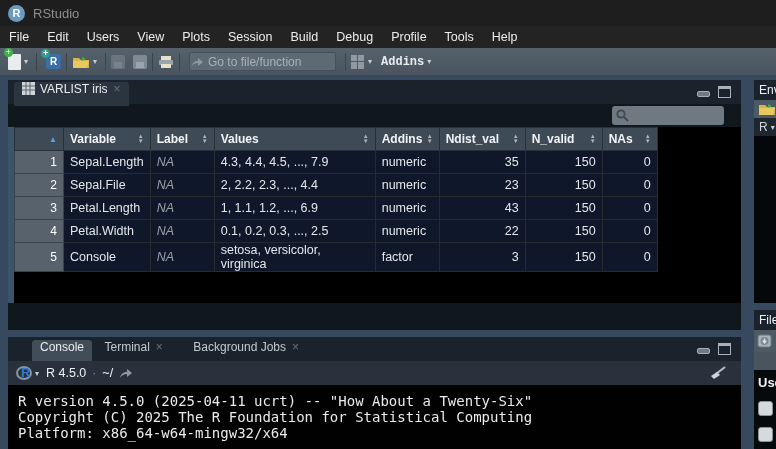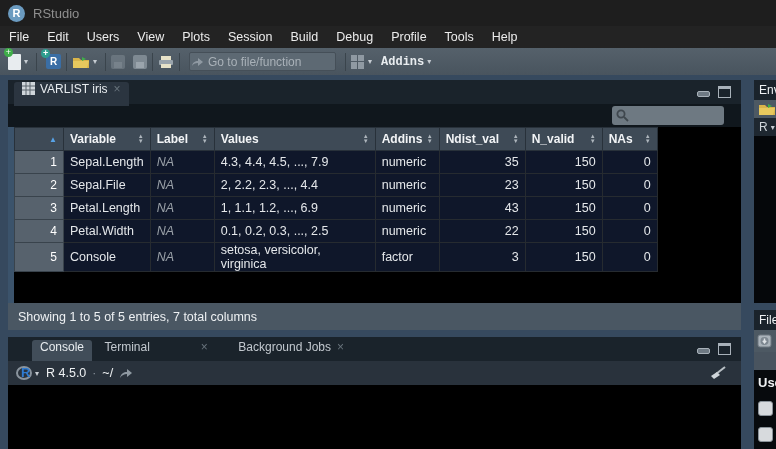--- a/index.html
+++ b/index.html
@@ -313,31 +313,28 @@
             <td>setosa, versicolor, virginica</td>
             <td>factor</td>
             <td class="num">3</td>
             <td class="num">150</td>
             <td class="num">0</td>
           </tr>
         </tbody>
       </table>
     </div>
 
-    <div id="viewer-status" class="abs">
-      <span style="margin-left:10px">Showing 1 to 5 of 5 entries, 7 total columns</span>
-    </div>
   </div>
 
   <div id="console" class="abs">
     <div id="console-tabstrip" class="abs tabstrip">
       <div class="ptab" style="margin-left:24px; margin-top:2px; background:#414d59;">
         <span>Console</span>
       </div>
-      <div class="ptab" style="margin-top:0; color:#c3c9cf;gap:45px;">
+      <div class="ptab" style="margin-top:0; color:#c3c9cf;">
         <span>Terminal</span>
         <span class="x">×</span>
       </div>
       <div class="ptab" style="margin-left:10px; margin-top:2px; color:#c3c9cf;">
         <span>Background Jobs</span>
         <span class="x">×</span>
       </div>
       <div class="winbtns">
         <span class="btn-min"></span>
         <span class="btn-max"></span>
@@ -354,20 +351,23 @@
       <span style="color:#eef1f3; font-size:12.5px;">~/</span>
       <svg width="15" height="12" viewBox="0 0 15 12" style="margin-left:5px">
           <path d="M2 11 C3 5 8 5 9 5 L9 2 L14 6 L9 10 L9 7 C6 7 4 8 2 11z" fill="#8f99a2"></path>
         </svg>
       <svg width="18" height="14" viewBox="0 0 18 14" style="margin-left:auto; margin-right:14px">
         <line x1="16" y1="1" x2="7" y2="8" stroke="#b9c0c5" stroke-width="2"></line>
         <path d="M8 6 L11 9 L5 13 L2 10z" fill="#cfd5da"></path>
       </svg>
     </div>
 
+    <div id="console-out" class="abs"><span>R version 4.5.0 (2025-04-11 ucrt) -- "How About a Twenty-Six"</span>
+<span>Copyright (C) 2025 The R Foundation for Statistical Computing</span>
+<span>Platform: x86_64-w64-mingw32/x64</span></div>
   </div>
 
   <div id="env-tabstrip" class="abs">
     <span class="rpane-label">Environment</span>
   </div>
   <div id="env-toolbar" class="abs">
     <svg width="18" height="14" viewBox="0 0 18 14" style="margin-left:4px">
       <path d="M1 3 h6 l2 2 h8 v8 H1z" fill="#d9b44a"></path>
         <path d="M1 6 h16 l-2 7 H1z" fill="#e8c95e"></path>
         <path d="M10 2 l4 2 -4 2z" fill="#3fae49"></path>

